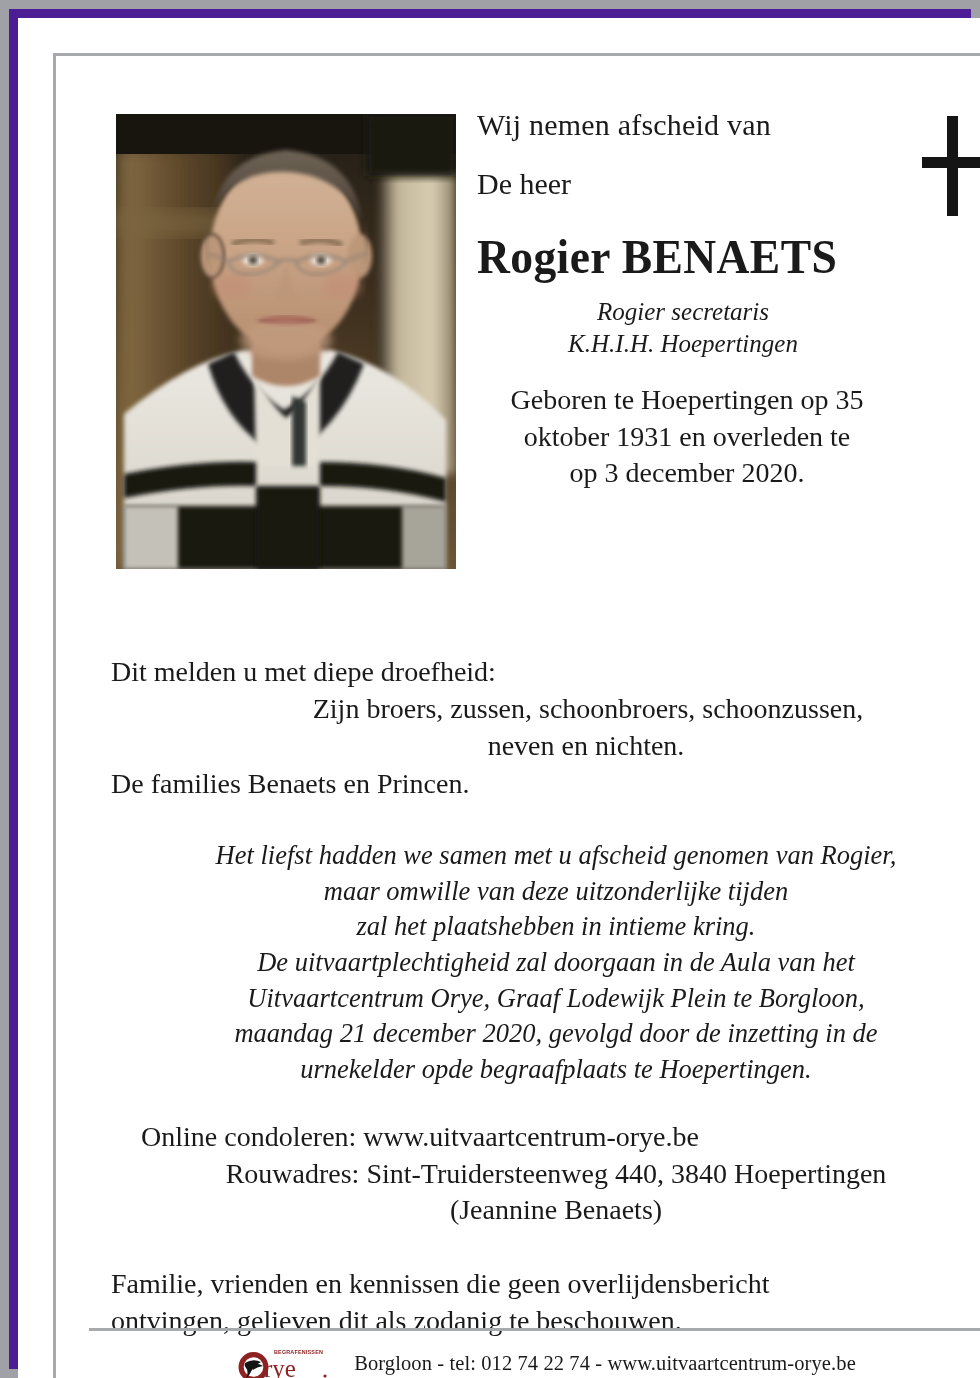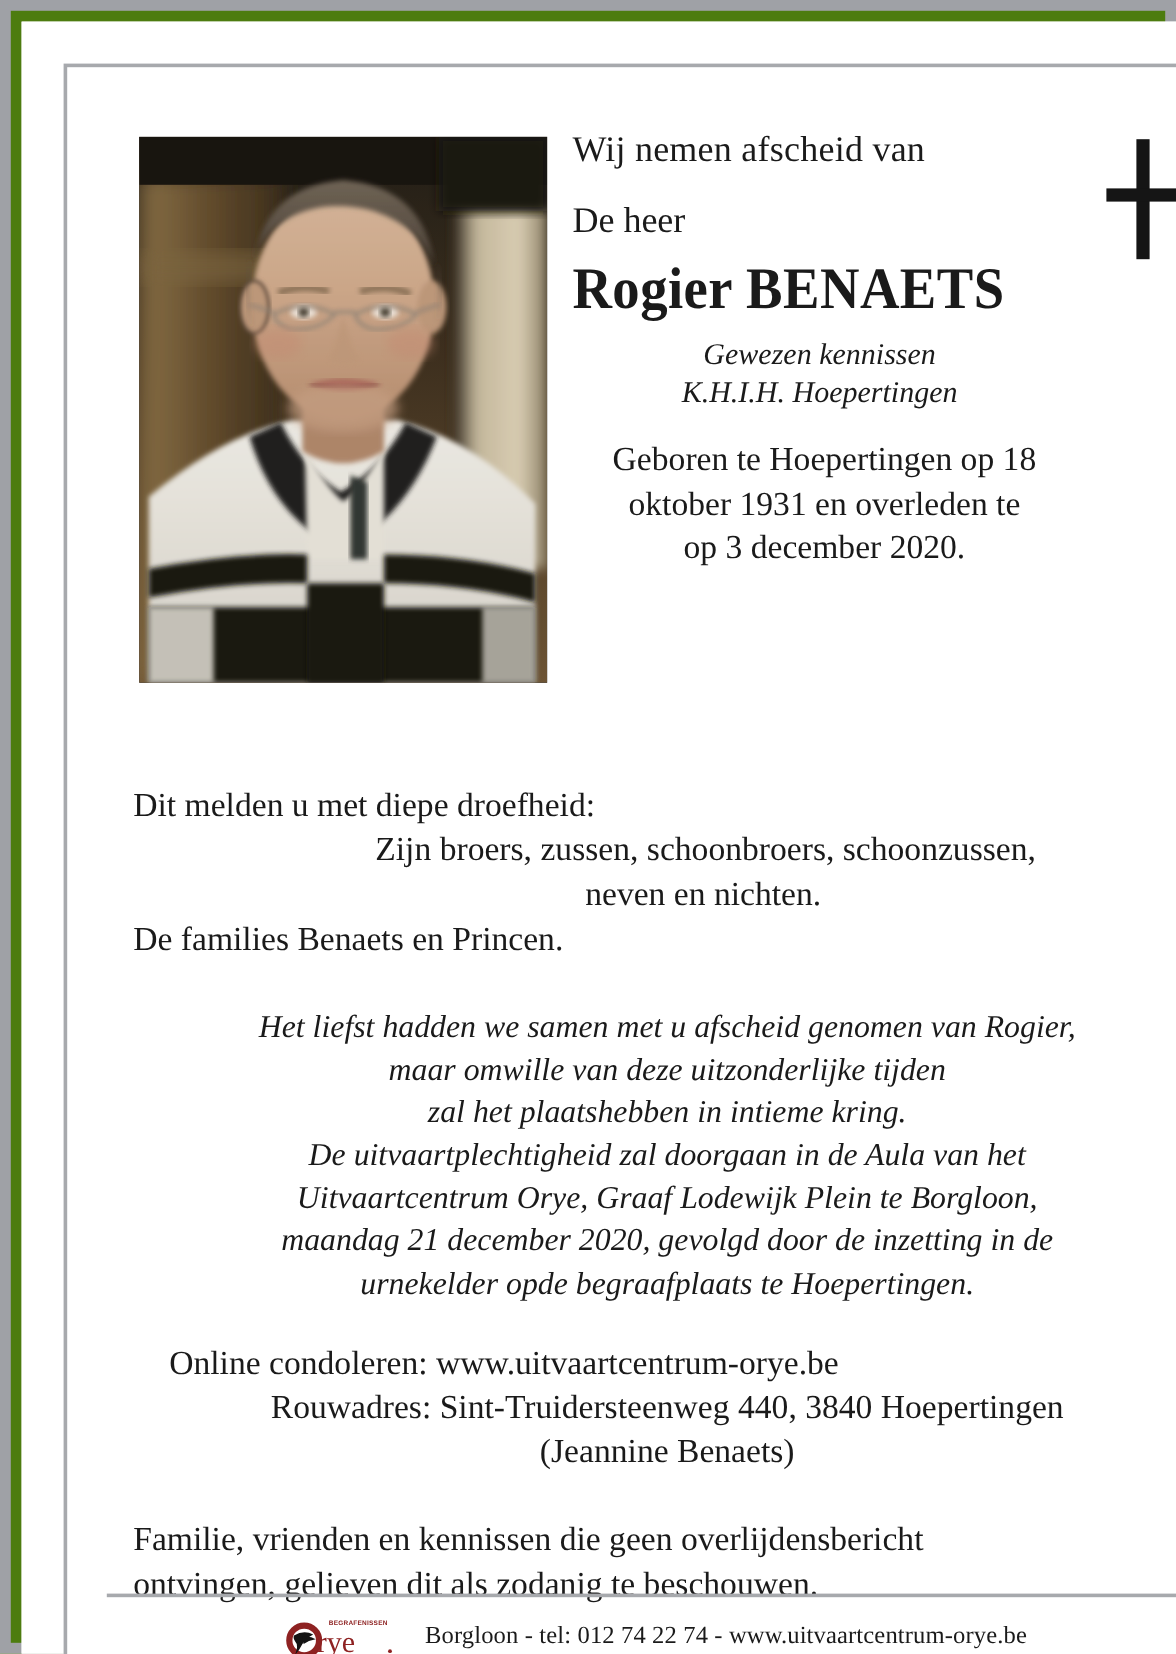--- a/index.html
+++ b/index.html
@@ -15,21 +15,21 @@
     overflow: hidden;
   }
 
   
   .card-outer {
     position: absolute;
     left: 0; top: 0;
     width: 980px; height: 1378px;
     box-sizing: border-box;
     border: 9px solid #9fa1a6;
-    background: #4d7c0f;
+    background: #4c1d95;
   }
   .card-mid {
     position: absolute;
     left: 9px; top: 9px;
     width: 962px; height: 1360px;
     box-sizing: border-box;
     border: 13px solid #ffffff;
     background: #ffffff;
   }
   .card-inner {
@@ -84,21 +84,21 @@
   }
   .lead {
     font-size: 30px;
     line-height: 1.05;
     letter-spacing: .2px;
     margin: 0 0 27px 6px;
   }
   .lead2 {
     font-size: 30px;
     line-height: 1.05;
-    margin: 0 0 16px 6px;
+    margin: 0 0 32px 6px;
   }
   .fullname {
     font-family: "Liberation Serif", "DejaVu Serif", serif;
     font-weight: bold;
     font-size: 49px;
     line-height: 1.05;
     letter-spacing: .4px;
     margin: 0 0 14px 6px;
     transform: scaleX(0.93);
     transform-origin: left center;
@@ -309,25 +309,25 @@
         <div class="cross">
           <div class="v"></div>
           <div class="h"></div>
         </div>
 
         <div class="head-block">
           <div class="lead">Wij nemen afscheid van</div>
           <div class="lead2">De heer</div>
           <div class="fullname">Rogier BENAETS</div>
           <div class="role">
-            <div>Gewezen kennissen</div>
+            <div>Rogier secretaris</div>
             <div>K.H.I.H. Hoepertingen</div>
           </div>
           <div class="dates">
-            <div>Geboren te Hoepertingen op 18</div>
+            <div>Geboren te Hoepertingen op 35</div>
             <div>oktober 1931 en overleden te</div>
             <div>op 3 december 2020.</div>
           </div>
         </div>
 
         <div class="announce">
           <div class="l1">Dit melden u met diepe droefheid:</div>
           <div class="l2">Zijn broers, zussen, schoonbroers, schoonzussen,</div>
           <div class="l3">neven en nichten.</div>
           <div class="l4">De families Benaets en Princen.</div>

